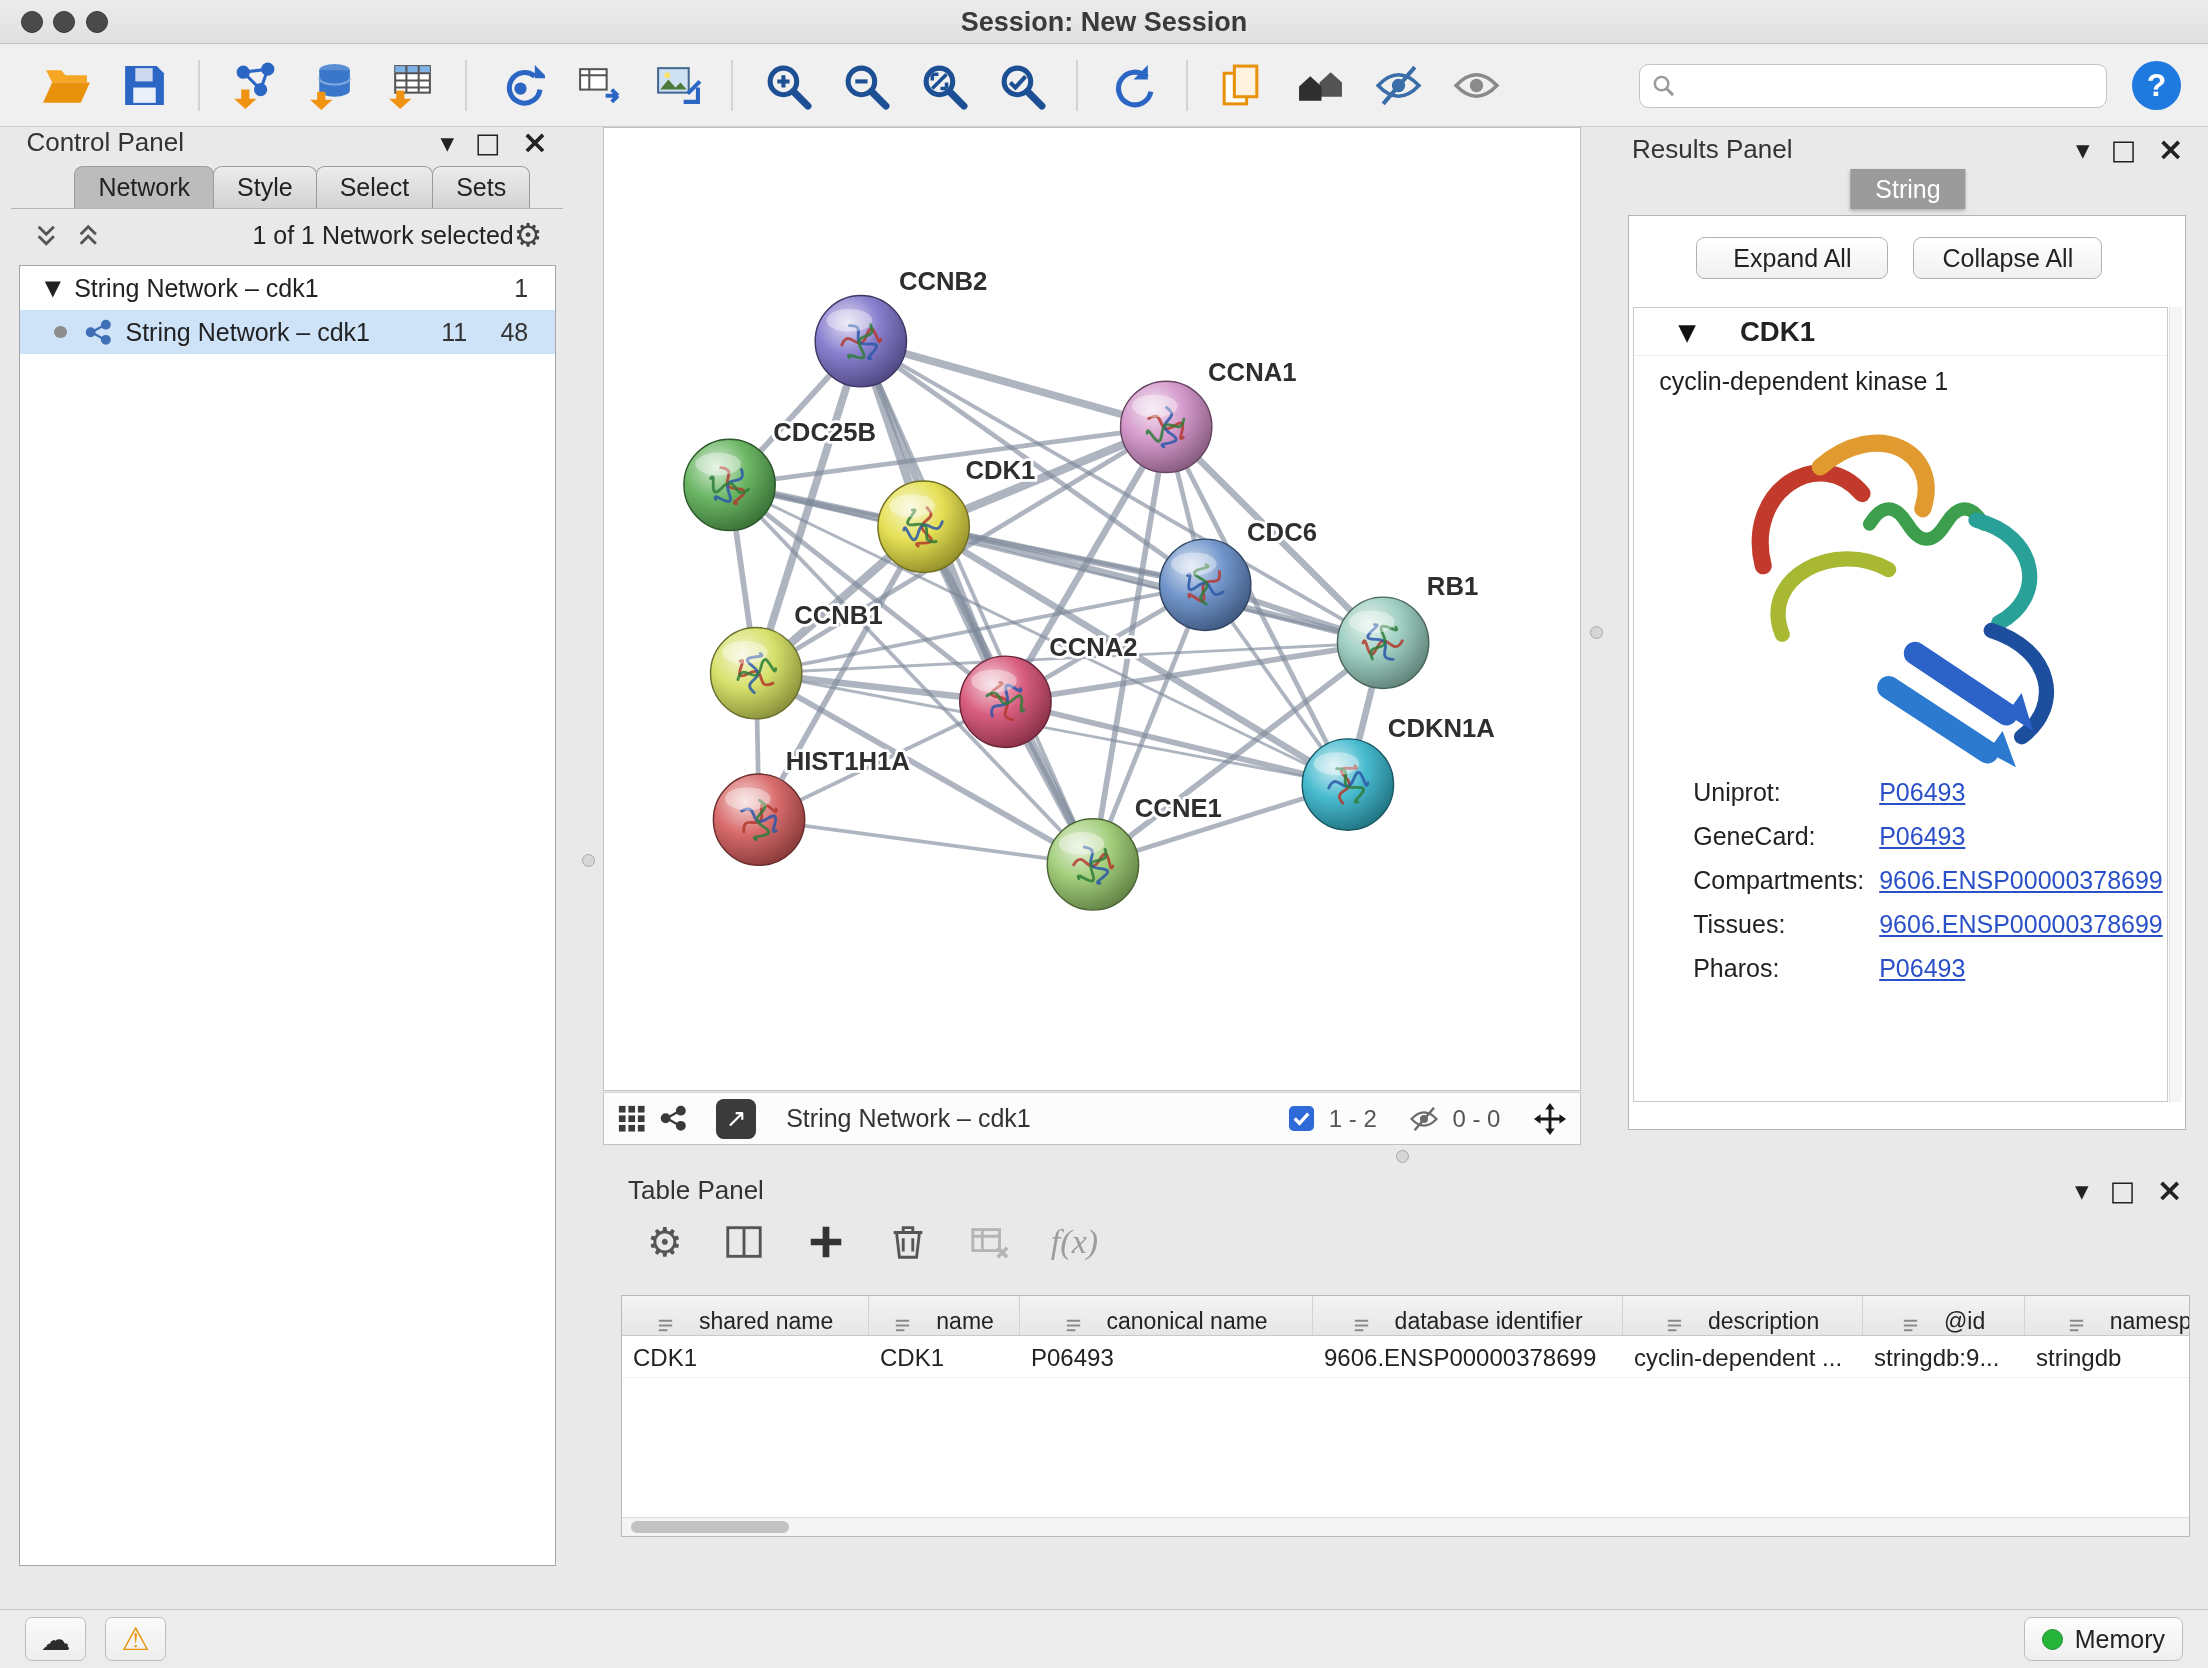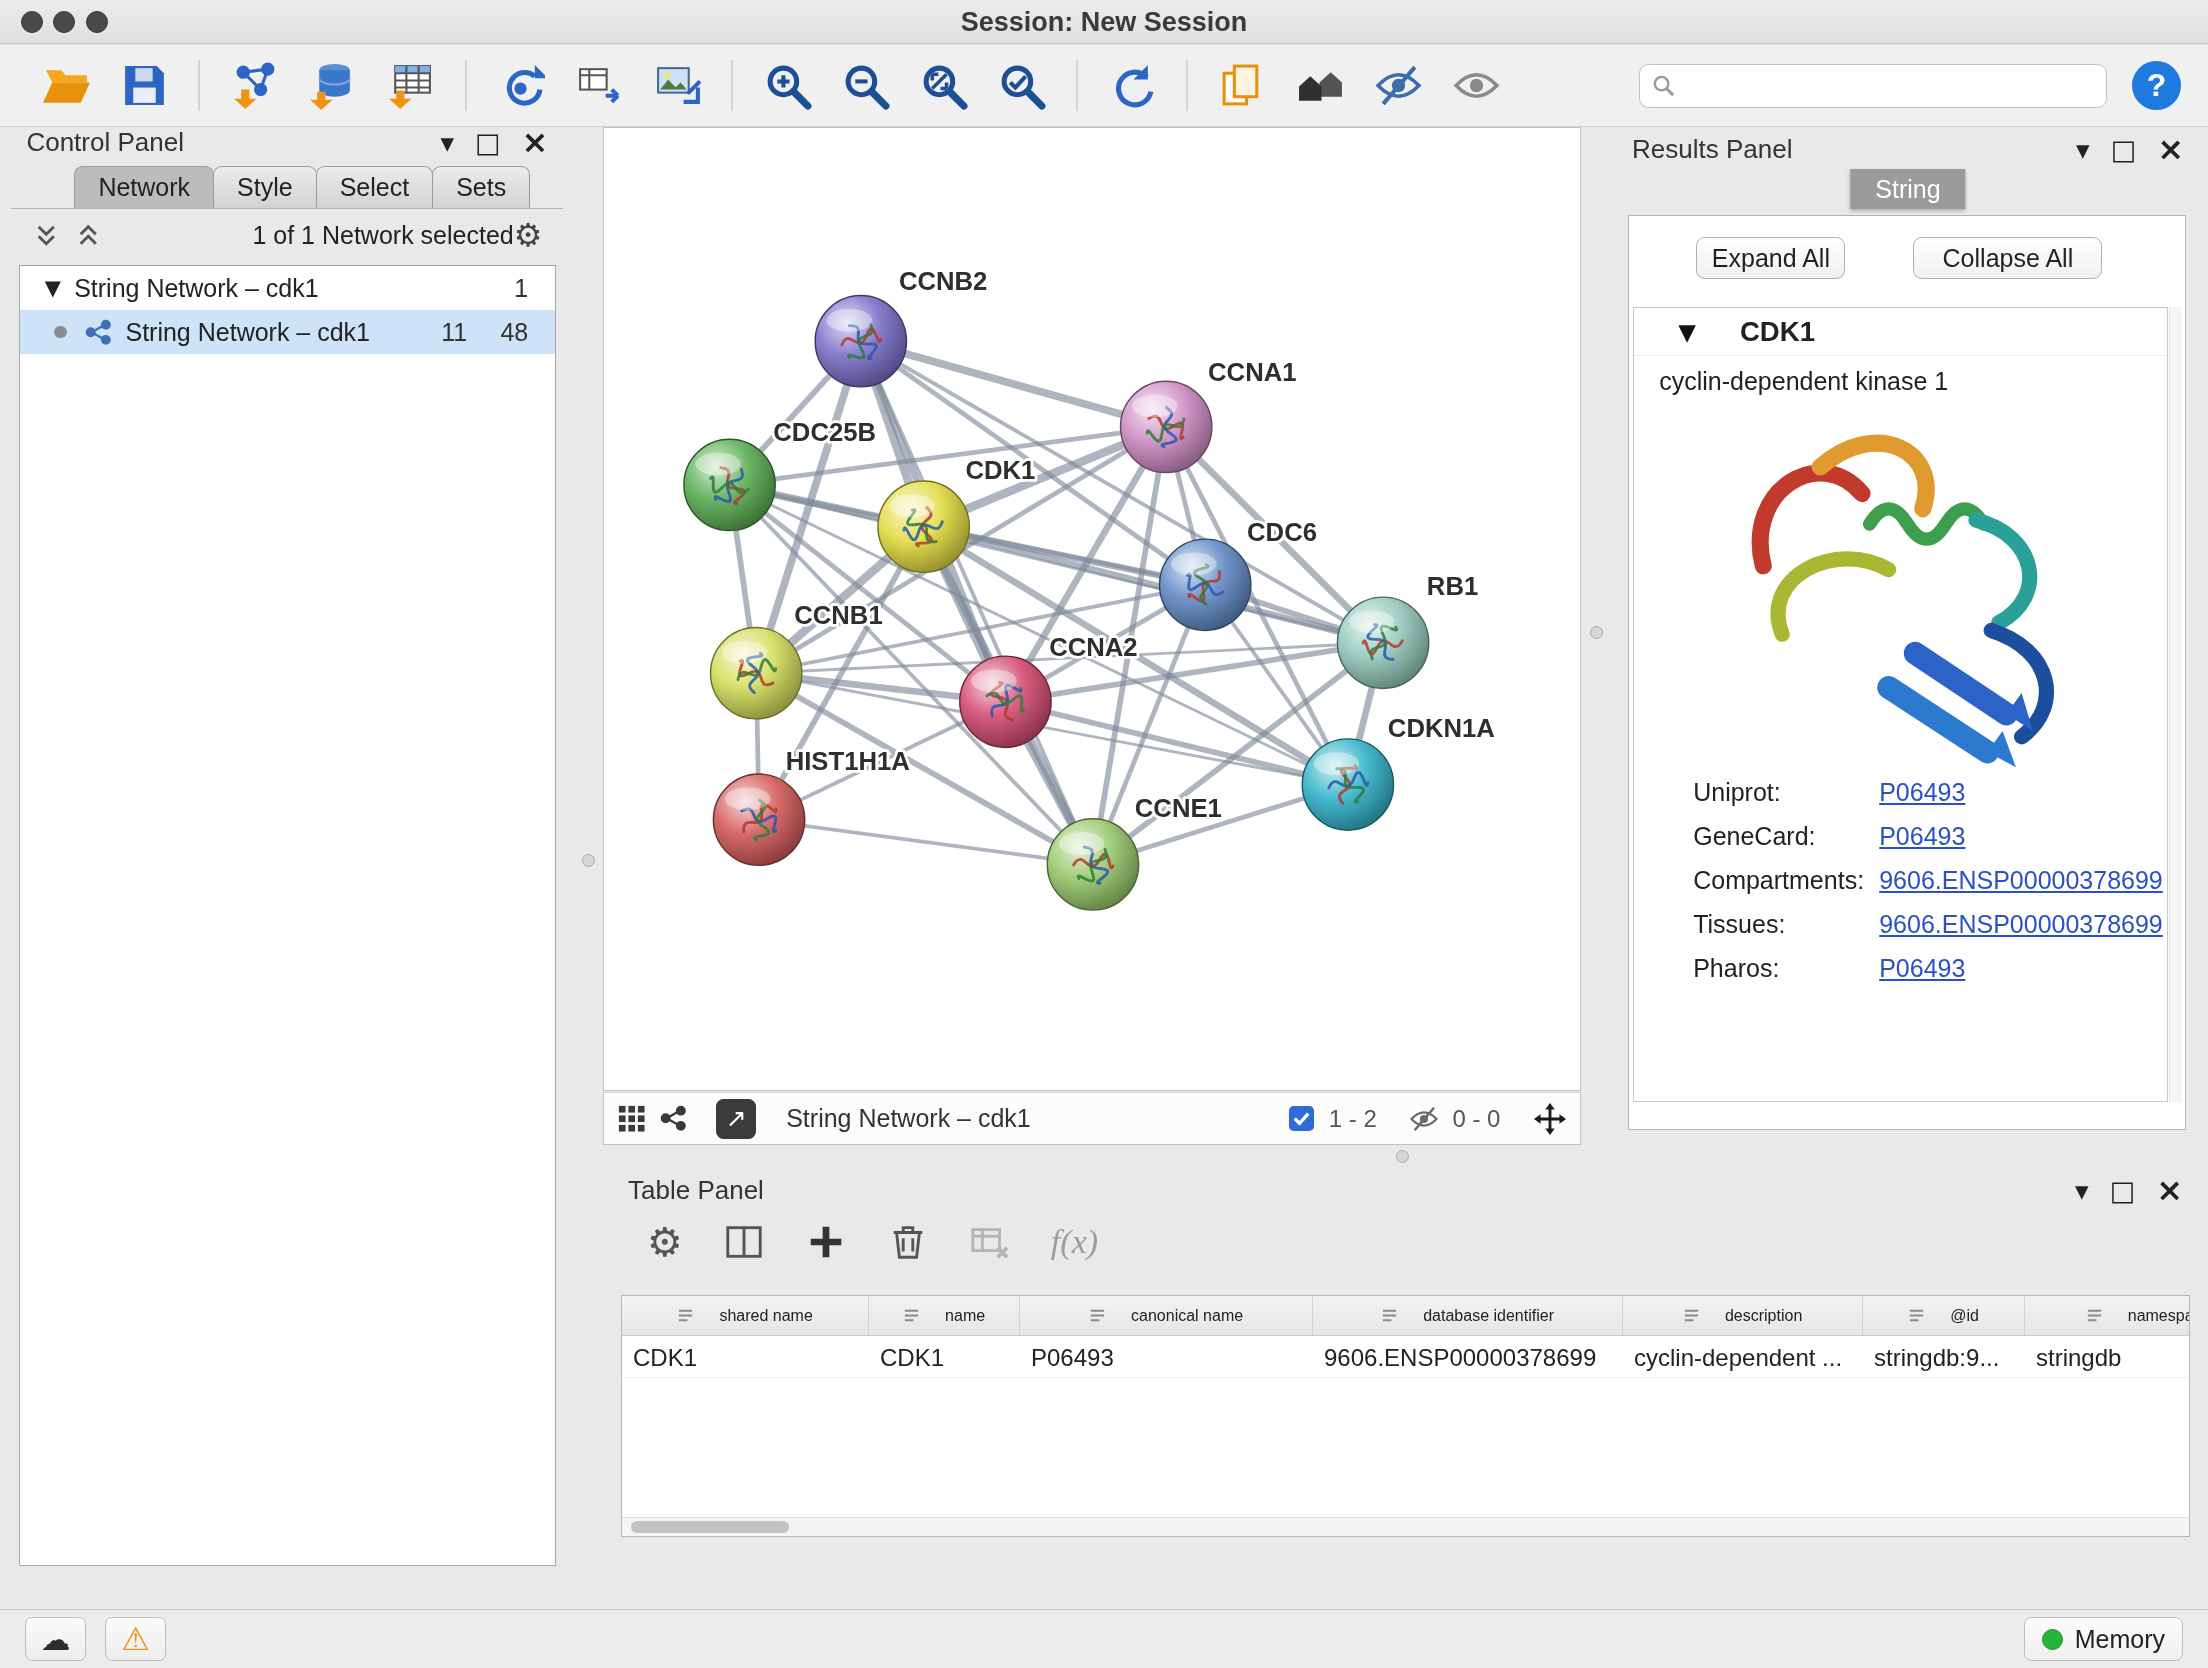--- a/index.html
+++ b/index.html
@@ -70,21 +70,21 @@
   .cl-label{width:186px;color:#222}
   .cl-link{color:#2a50c8;text-decoration:underline}
 
   
   #table-panel{position:absolute;left:613px;top:1168px;width:1585px;height:430px}
   #tp-toolbar{height:59px;display:flex;align-items:center;padding-left:34px;gap:40px}
   #tp-toolbar .tpi{display:flex;align-items:center;justify-content:center}
   #fx{font-family:Liberation Serif, serif;font-style:italic;font-size:34px;color:#9c9c9c}
   #table-box{position:absolute;left:7.6px;right:7.6px;top:127px;bottom:61px;background:#fff;border:1px solid #b8b8b8;overflow:hidden}
   #table-head{display:flex;height:40px;background:linear-gradient(#f3f3f3,#e6e6e6);border-bottom:1px solid #c9c9c9}
-  .th{display:flex;align-items:center;justify-content:center;gap:24px;font-size:16px;color:#222;border-right:1px solid #d2d2d2;overflow:hidden;white-space:nowrap;flex:0 0 auto}
+  .th{display:flex;align-items:flex-end;justify-content:center;gap:24px;font-size:23px;color:#222;border-right:1px solid #d2d2d2;overflow:hidden;white-space:nowrap;flex:0 0 auto}
   .tr{display:flex;height:42px;border-bottom:1px solid #f0f0f0}
   .td{font-size:24px;color:#222;padding:7.6px 0 0 11.4px;overflow:hidden;white-space:nowrap;flex:0 0 auto}
   #table-hscroll{position:absolute;left:0;right:0;bottom:0;height:19px;background:#f4f4f4;border-top:1px solid #ddd}
   #table-hthumb{position:absolute;left:9.5px;top:2.9px;width:158px;height:12.4px;background:#c2c2c2;border-radius:6.7px}
   #tp-tabs{position:absolute;left:0;right:0;bottom:7.6px;display:flex;justify-content:center;gap:9.5px}
   .seg{height:40px;line-height:38px;padding:0 25px;font-size:25px;color:#222;border:1px solid #9e9e9e;border-radius:7.6px;background:linear-gradient(#ededed,#dcdcdc)}
   .seg.selected{background:#6f6f6f;color:#fff;border-color:#5a5a5a}
 
   
   #app-statusbar{position:absolute;left:0;top:1609px;width:2208px;height:59px;background:#ececec;border-top:1px solid #c6c6c6;display:flex;align-items:center;padding:0 25px}
@@ -537,21 +537,21 @@
     <span class="panel-title">Results Panel</span>
     <span class="ph-icons">
       <span class="ph-ic glyph">▾</span>
       <span class="ph-ic glyph">□</span>
       <span class="ph-ic ph-x glyph">×</span>
     </span>
   </div>
   <div id="string-badge">String</div>
   <div id="results-box">
     <div id="rb-buttons">
-      <div class="mac-btn" style="left:67px;width:149px">Expand All</div>
+      <div class="mac-btn" style="left:67px;width:192px">Expand All</div>
       <div class="mac-btn" style="left:284px;width:189px">Collapse All</div>
     </div>
     <div id="rb-section">
       <div class="sec-head">
         <span class="tri glyph">▼</span>
         <span class="gene">CDK1</span>
       </div>
       <div class="sec-desc">cyclin-dependent kinase 1</div>
 
       <svg id="protein-img" width="380" height="361" viewBox="0 0 200 190">

